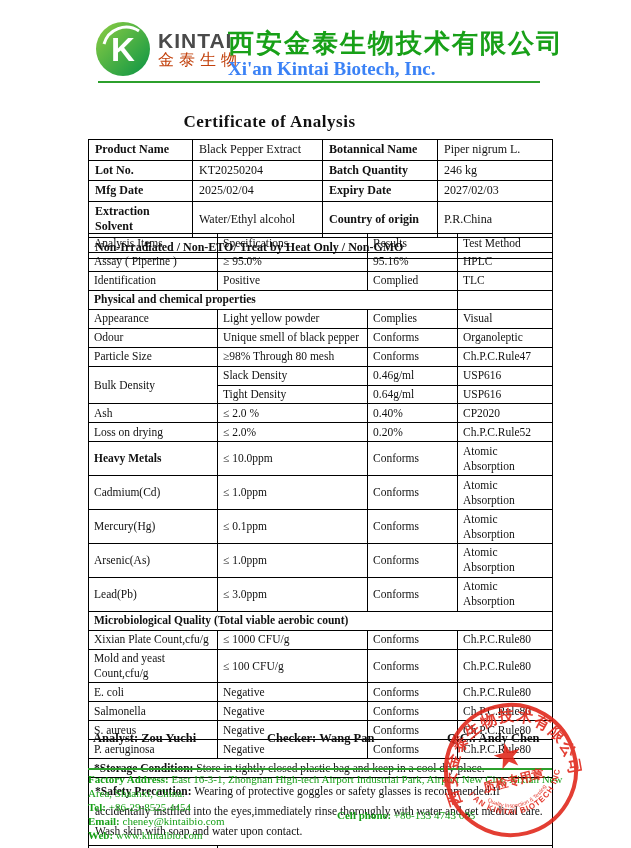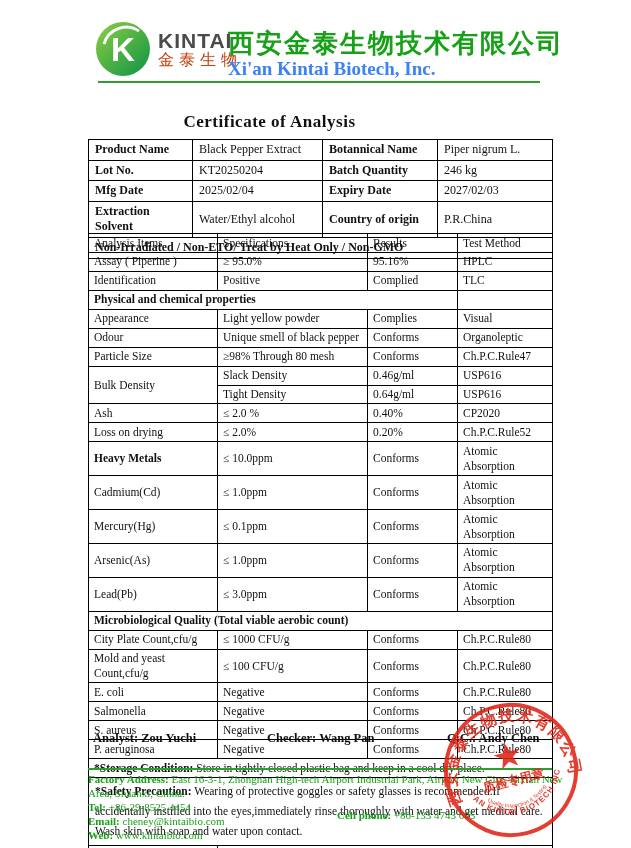--- a/index.html
+++ b/index.html
@@ -211,21 +211,21 @@
   <tr>
     <td>Lead(Pb)</td>
     <td>≤ 3.0ppm</td>
     <td>Conforms</td>
     <td>Atomic Absorption</td>
   </tr>
   <tr class="section-row">
     <td colspan="4">Microbiological Quality (Total viable aerobic count)</td>
   </tr>
   <tr>
-    <td>City Plate Count,cfu/g</td>
+    <td>Xixian Plate Count,cfu/g</td>
     <td>≤ 1000 CFU/g</td>
     <td>Conforms</td>
     <td>Ch.P.C.Rule80</td>
   </tr>
   <tr>
     <td>Mold and yeast Count,cfu/g</td>
     <td>≤ 100 CFU/g</td>
     <td>Conforms</td>
     <td>Ch.P.C.Rule80</td>
   </tr>

